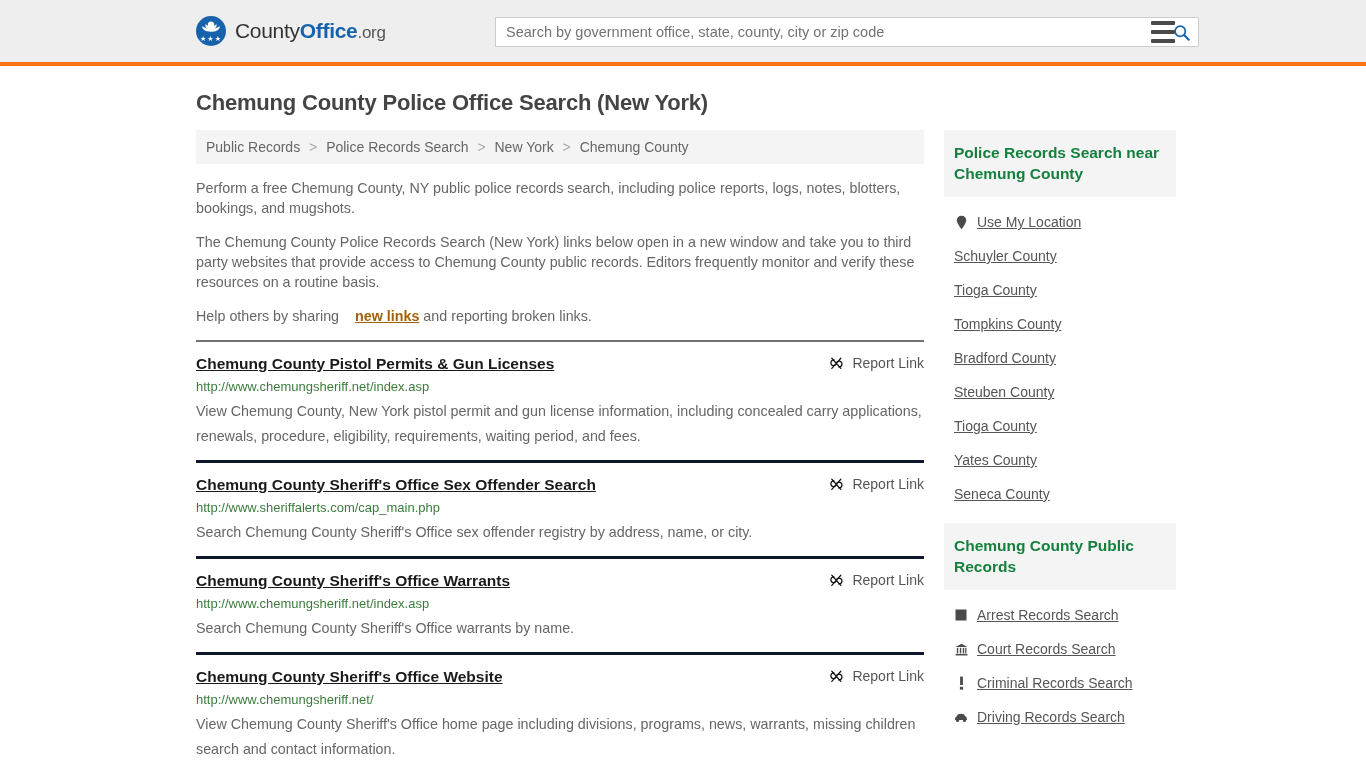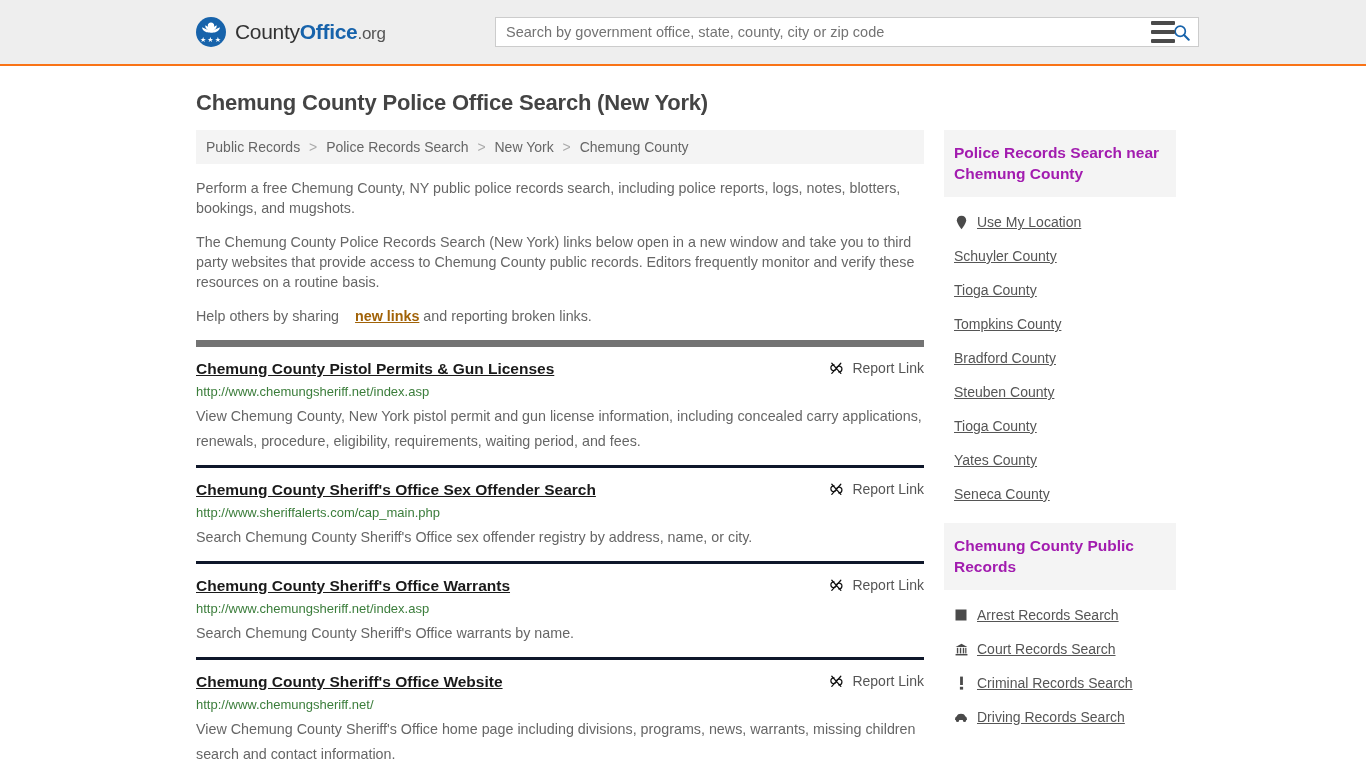--- a/index.html
+++ b/index.html
@@ -11,21 +11,21 @@
     overflow: hidden;
     background: #ffffff;
     font-family: "Liberation Sans", sans-serif;
     color: #555555;
   }
 
   
   .site-header {
     height: 66px;
     background: #eeeeee;
-    border-bottom: 2px solid #f97316;
+    border-bottom: 4px solid #f97316;
     display: flex;
     align-items: center;
     position: relative;
   }
   .brand {
     display: flex;
     align-items: center;
     margin-left: 196px;
     text-decoration: none;
   }
@@ -156,21 +156,21 @@
     text-decoration: underline;
     font-weight: bold;
     margin-left: 12px;
   }
 
   
   .result {
     border-top: 3px solid #0f172a;
     padding: 12px 0 11px 0;
   }
-  .result:first-child { border-top: 7px solid #737373; }
+  .result:first-child { border-top: 2px solid #737373; }
   .result-head {
     display: flex;
     align-items: flex-start;
     justify-content: space-between;
   }
   .result-title {
     font-size: 15.5px;
     font-weight: bold;
     color: #1a1a1a;
     text-decoration: underline;
@@ -200,21 +200,21 @@
     color: #666666;
   }
 
   
   .side-box { margin-bottom: 12px; }
   .side-head {
     background: #f4f4f4;
     padding: 12px 10px 13px 10px;
     font-size: 15.5px;
     font-weight: bold;
-    color: #a21caf;
+    color: #15803d;
     line-height: 21px;
   }
   .side-list { padding: 8px 0 0 10px; }
   .side-item {
     display: flex;
     align-items: center;
     gap: 9px;
     padding: 9px 0;
     font-size: 14px;
   }

